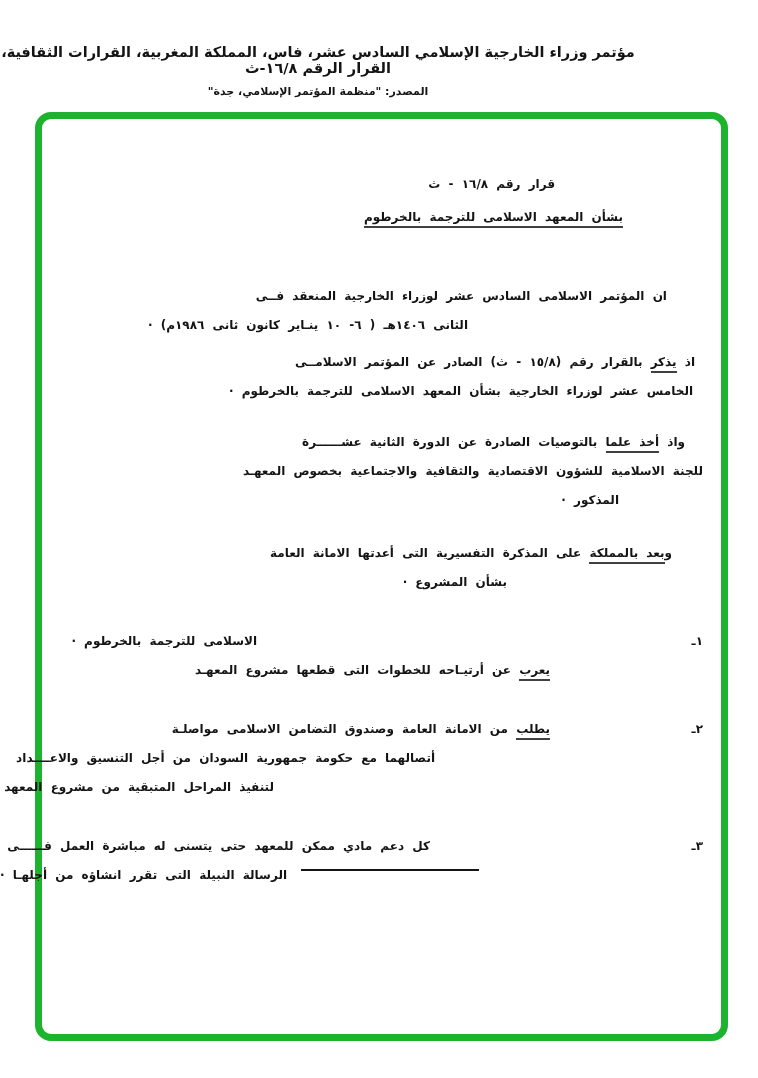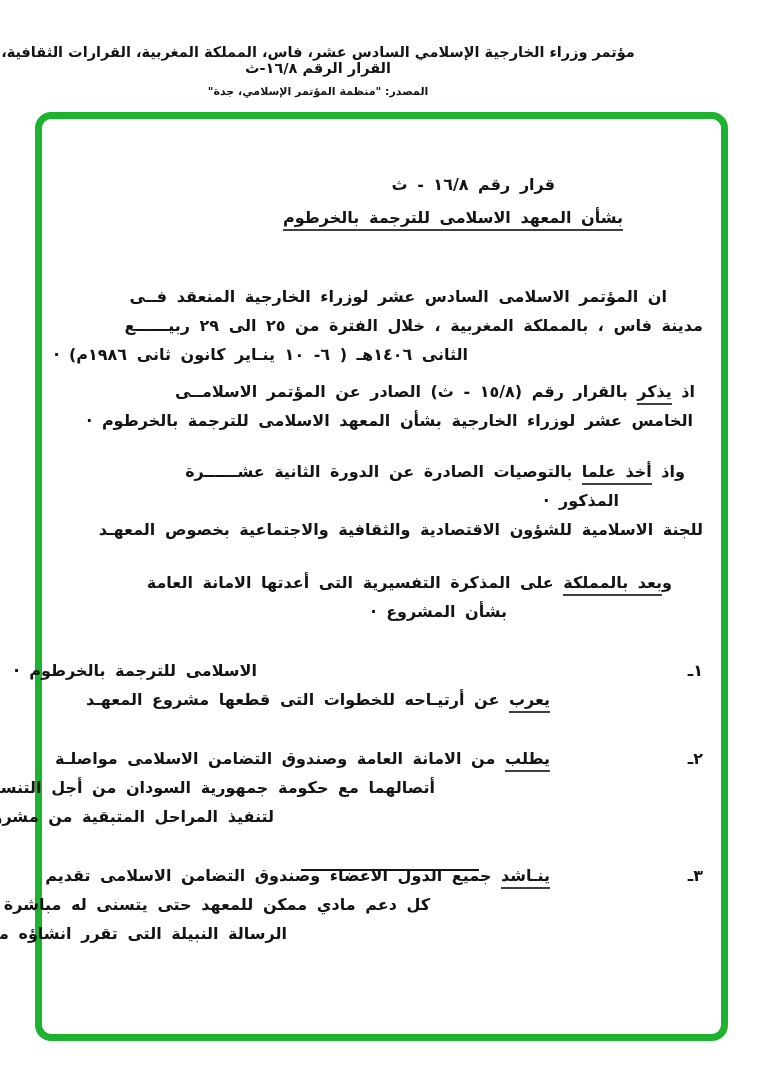--- a/index.html
+++ b/index.html
@@ -34,21 +34,21 @@
     background: #fff;
   }
 
   
   .content {
     position: absolute;
     left: 75px; top: 170px;
     width: 628px;
     direction: rtl;
     text-align: right;
-    font-size: 16px;
+    font-size: 12px;
     line-height: 29px;
     word-spacing: 4px;
   }
   .ln { white-space: nowrap; }
   .u  { border-bottom: 2px solid #404040; padding-bottom: 2px; }
 
   .title-block .t1 { margin-right: 148px; }
   .title-block .t2 { margin-right: 80px; margin-top: 4px; }
 
   .p1 { margin-top: 50px; }
@@ -94,33 +94,32 @@
 
 <div class="content">
 
   <div class="title-block">
     <div class="ln t1">قرار رقم  ١٦/٨ - ث</div>
     <div class="ln t2"><span class="u">بشأن المعهد الاسلامى للترجمة بالخرطوم</span></div>
   </div>
 
   <div class="p1">
     <div class="ln mr36">ان المؤتمر الاسلامى السادس عشر لوزراء الخارجية المنعقد فــى</div>
-    <div class="ln">مدينة فاس ، بالمملكة المغربية ، خلال الفترة من ٢٥ الى ٢٩ ربيــــــع</div>
     <div class="ln mr235">الثانى ١٤٠٦هـ ( ٦- ١٠ ينـاير كانون ثانى ١٩٨٦م) ·</div>
   </div>
 
   <div class="p2">
     <div class="ln mr8"><span>اذ </span><span class="u">يذكر</span><span> بالقرار رقم (١٥/٨ - ث)  الصادر عن المؤتمر الاسلامــى</span></div>
     <div class="ln mr10">الخامس عشر  لوزراء الخارجية بشأن المعهد الاسلامى للترجمة بالخرطوم ·</div>
   </div>
 
   <div class="p3">
     <div class="ln mr18"><span>واذ </span><span class="u">أخذ علما</span><span> بالتوصيات الصادرة عن الدورة الثانية عشــــــرة</span></div>
+    <div class="ln">للجنة الاسلامية للشؤون الاقتصادية والثقافية والاجتماعية بخصوص المعهـد</div>
     <div class="ln mr84">المذكور ·</div>
-    <div class="ln">للجنة الاسلامية للشؤون الاقتصادية والثقافية والاجتماعية بخصوص المعهـد</div>
   </div>
 
   <div class="p4">
     <div class="ln mr31"><span>و</span><span class="u">بعد بالمملكة</span><span> على المذكرة التفسيرية التى أعدتها الامانة العامة</span></div>
     <div class="ln mr196">بشأن المشروع ·</div>
   </div>
 
   <div class="item">
     <div class="num ln">١ـ</div>
     <div class="body">
@@ -134,21 +133,20 @@
     <div class="body">
       <div class="ln"><span class="u">يطلب</span><span> من الامانة العامة وصندوق التضامن الاسلامى مواصلـة</span></div>
       <div class="ln mr115">أتصالهما مع حكومة جمهورية  السودان من أجل التنسيق والاعــــداد</div>
       <div class="ln mr276">لتنفيذ المراحل المتبقية من مشروع المعهد ·</div>
     </div>
   </div>
 
   <div class="item">
     <div class="num ln">٣ـ</div>
     <div class="body">
-      <div class="ln"><span class="u">ينـاشد</span><span> جميع الدول الاعضاء وصندوق التضامن الاسلامى  تقديم</span></div>
       <div class="ln mr120">كل دعم مادي ممكن للمعهد حتى يتسنى له مباشرة العمل فــــــى آداء</div>
       <div class="ln mr263">الرسالة النبيلة التى تقرر انشاؤه من أجلهـا ·</div>
     </div>
   </div>
 
 </div>
 
 <div class="footer-rule"></div>
 
 </body></html>

